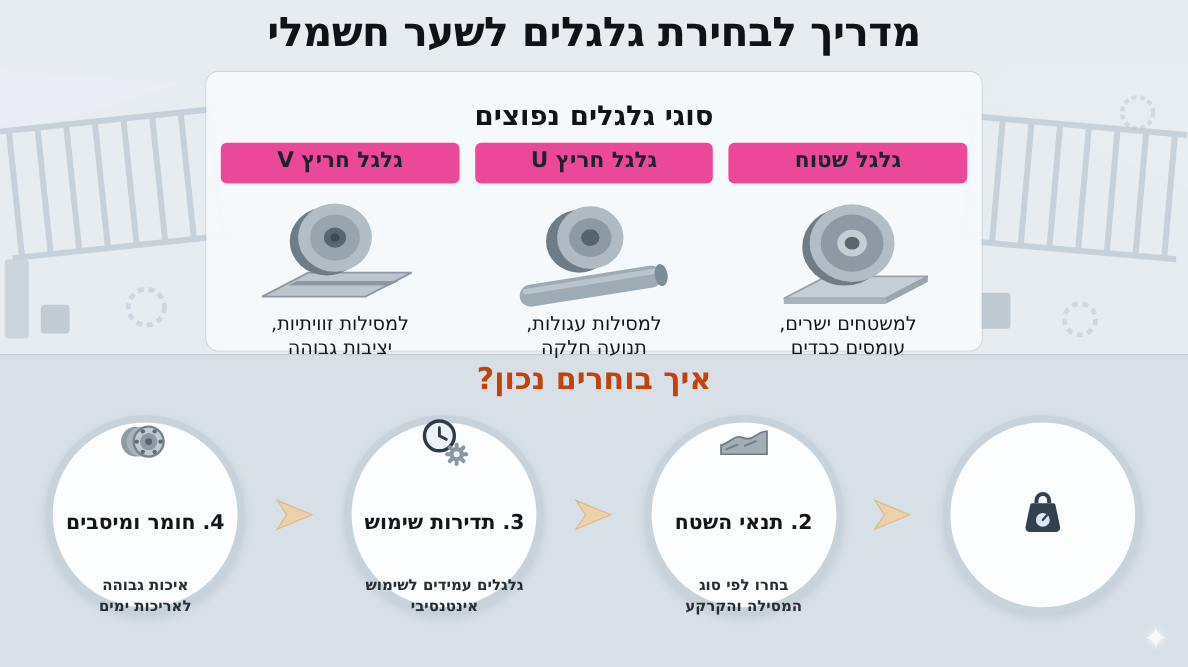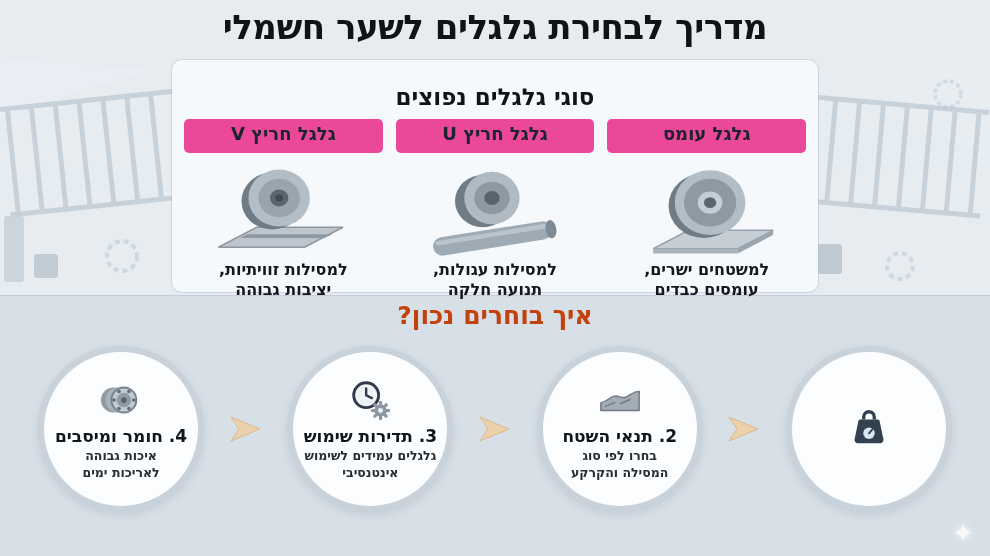--- a/index.html
+++ b/index.html
@@ -15,30 +15,30 @@
   .types-panel{position:absolute;left:172px;top:60px;width:646px;height:232px;
                background:rgba(247,250,252,.94);border-radius:10px;
                box-shadow:0 0 0 1px rgba(168,184,197,.4);}
   .types-header{text-align:center;font-size:23px;font-weight:700;margin:24px 0 9px;color:#101419;}
   .columns{display:flex;gap:13px;padding:0 12px;}
   .col{flex:1;text-align:center;}
   .col-header{background:#ec4899;border-radius:5px;height:34px;line-height:30px;
               font-size:18px;font-weight:700;color:#1b232e;}
   .col-art{height:102px;display:flex;align-items:center;justify-content:center;margin-top:4px;}
   .col-art svg{width:160px;height:100px;}
-  .col-desc{font-size:16px;font-weight:700;line-height:1.28;color:#13171c;margin-top:1px;}
+  .col-desc{font-size:16px;font-weight:400;line-height:1.28;color:#13171c;margin-top:1px;}
   
   .steps-header{position:absolute;top:301px;left:0;right:0;text-align:center;
                 font-size:25px;font-weight:700;color:#c2410c;}
   .steps-row{position:absolute;top:346px;left:0;width:990px;box-sizing:border-box;
              display:flex;align-items:center;justify-content:space-between;padding:0 38px;}
   .step{width:150px;height:150px;border-radius:50%;background:#fcfdfe;
         border:6px solid #c8d2da;box-shadow:0 3px 8px rgba(40,60,80,.12);
         display:flex;flex-direction:column;align-items:center;justify-content:center;
-        text-align:center;padding:2px;box-sizing:content-box;}
+        text-align:center;padding:2px;box-sizing:content-box;gap:32px;}
   .step-icon svg{width:46px;height:46px;display:block;margin:0 auto 3px;}
   .step-title{font-size:17px;font-weight:700;color:#12161b;margin-bottom:2px;white-space:nowrap;}
   .step-desc{font-size:12.5px;font-weight:600;color:#272d34;line-height:1.3;}
   .arrow-wrap svg{width:34px;height:30px;display:block;}
   .sparkle{position:absolute;right:16px;bottom:8px;font-size:26px;color:#f7f9fb;
            text-shadow:0 0 7px rgba(255,255,255,.9);}
 </style>
 </head>
 <body>
 
@@ -84,21 +84,21 @@
 
   <div class="bottom-band"></div>
 
   <div class="title">מדריך לבחירת גלגלים לשער חשמלי</div>
 
   <div class="types-panel">
     <div class="types-header">סוגי גלגלים נפוצים</div>
     <div class="columns">
 
       <div class="col">
-        <div class="col-header">גלגל עומס</div>
+        <div class="col-header">גלגל שטוח</div>
         <div class="col-art">
           <svg viewBox="0 0 200 130">
             <polygon points="30,118 140,118 186,94 76,94" fill="#c6ced5" stroke="#97a2ac" stroke-width="2"></polygon>
             <polygon points="30,118 140,118 140,124 30,124" fill="#a9b3bc"></polygon>
             <polygon points="140,118 186,94 186,100 140,124" fill="#9aa5ae"></polygon>
             <ellipse cx="96" cy="62" rx="46" ry="42" fill="#6f7b85"></ellipse>
             <ellipse cx="104" cy="58" rx="46" ry="42" fill="#b3bdc5"></ellipse>
             <ellipse cx="104" cy="58" rx="34" ry="31" fill="#8e99a3"></ellipse>
             <ellipse cx="104" cy="58" rx="16" ry="14.5" fill="#c6ced5"></ellipse>
             <ellipse cx="104" cy="58" rx="8" ry="7" fill="#5a666f"></ellipse>

